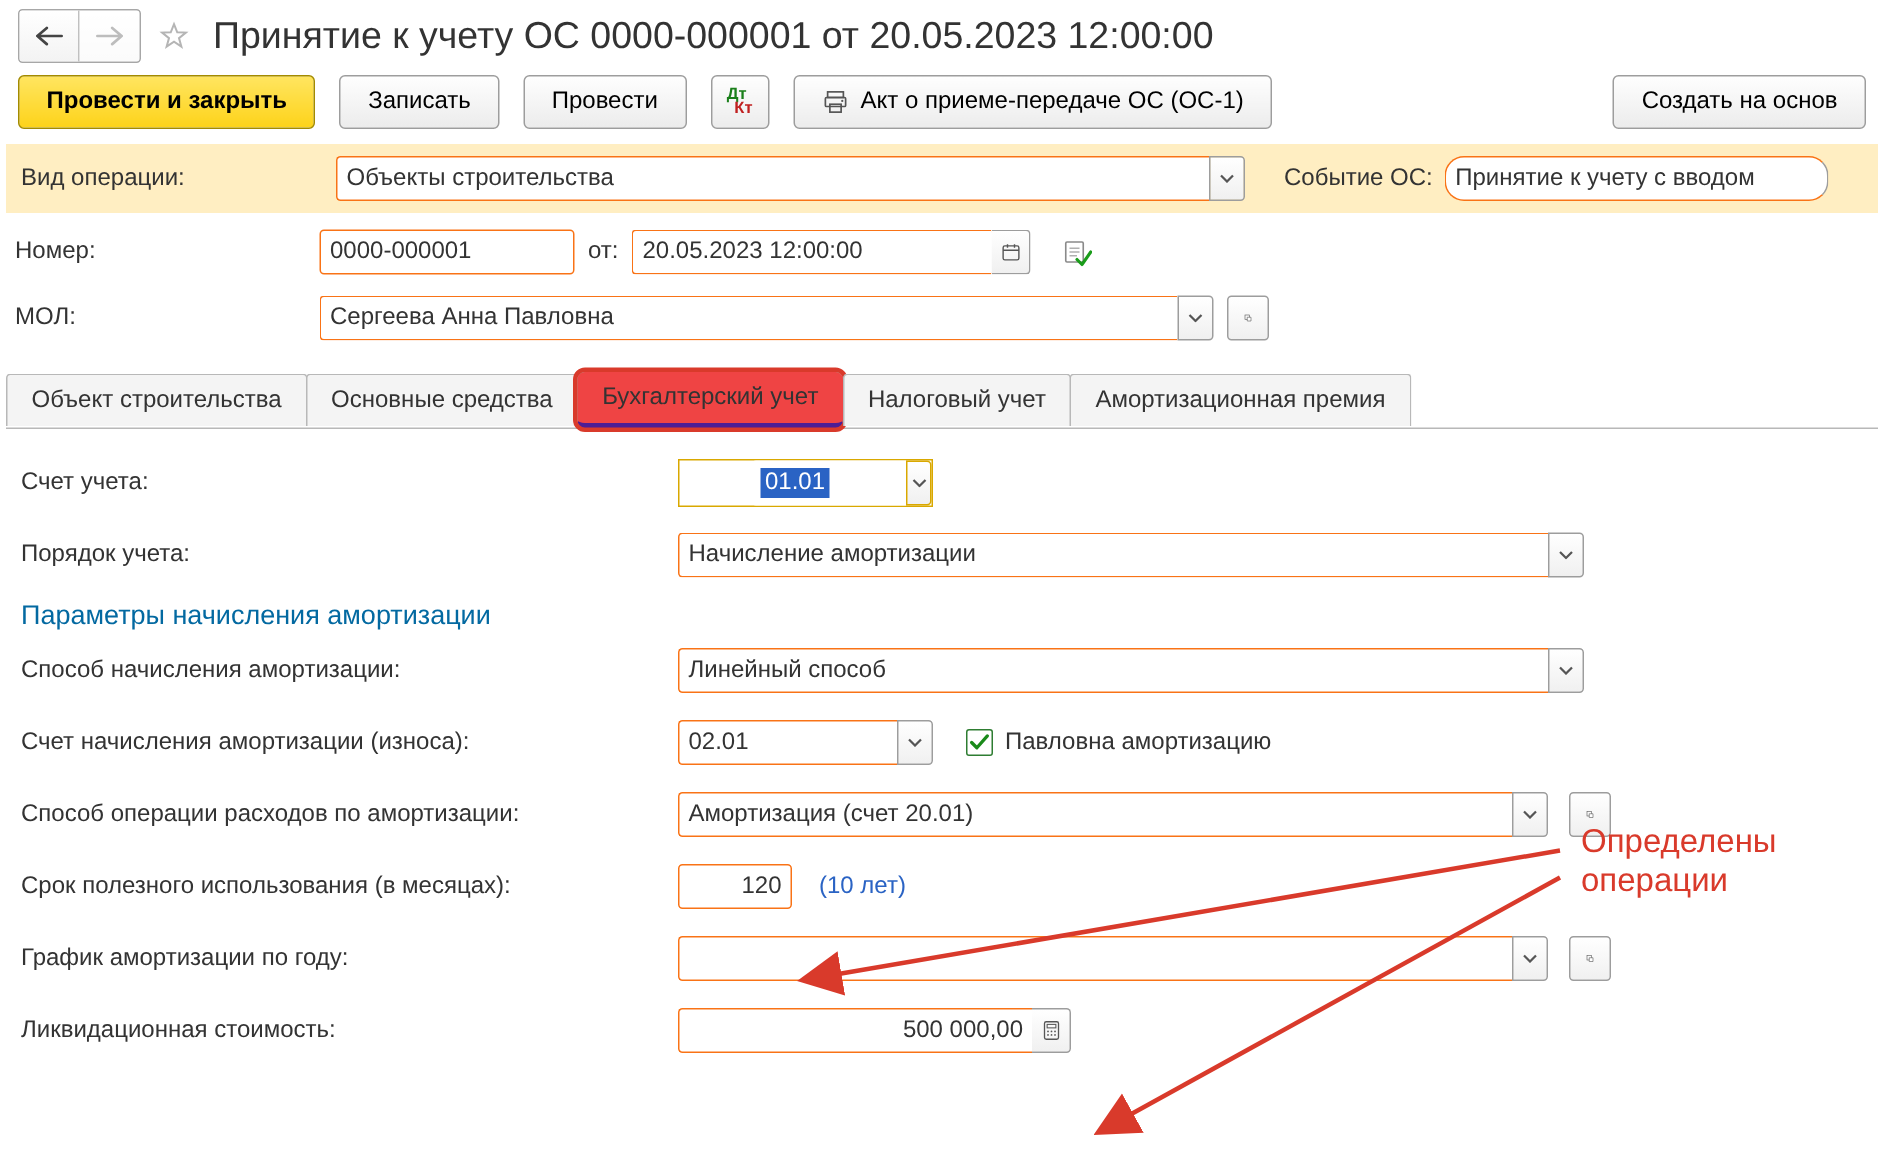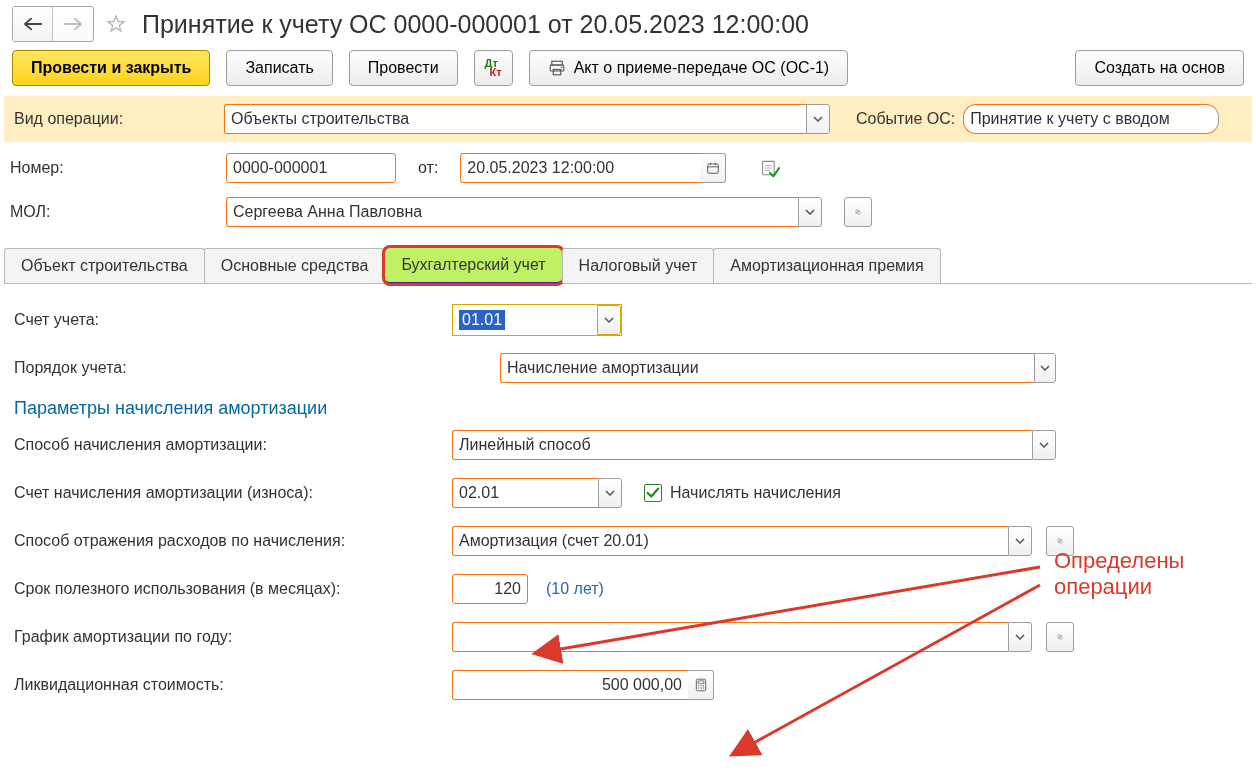--- a/index.html
+++ b/index.html
@@ -26,37 +26,37 @@
   .dtkt .dt { color: #1a7f1a; }
   .dtkt .kt { color: #c02020; margin-left: 5px; }
 
   
   .filter-row { display: flex; align-items: center; gap: 10px; padding: 8px 10px; background: #ffeec2; margin: 0 4px; }
   .filter-row .lbl { width: 200px; }
   .after-filter { display: flex; align-items: center; gap: 8px; }
 
   
   .form-block { padding: 4px 10px; }
-  .form-row { display: flex; align-items: center; min-height: 44px; gap: 16px; }
+  .form-row { display: flex; align-items: center; min-height: 44px; gap: 3px; }
   .form-row .lbl { width: 200px; white-space: nowrap; }
 
   .input, .select { height: 30px; border: 1px solid #f97316; border-radius: 3px; background: #fff; font-size: 16px; padding: 2px 6px; display: flex; align-items: center; }
   .input-wrap { display: flex; align-items: stretch; }
   .input-wrap .input { border-top-right-radius: 0; border-bottom-right-radius: 0; border-right: none; }
   .input-wrap .dd-btn, .input-wrap .ext-btn { width: 24px; border: 1px solid #9d9d9d; display: flex; align-items: center; justify-content: center; background: linear-gradient(#fff,#f0f0f0); cursor: pointer; }
   .input-wrap .dd-btn { border-top-right-radius: 3px; border-bottom-right-radius: 3px; }
   .input-wrap .dd-btn svg, .ext-standalone svg { width: 10px; height: 6px; }
   .ext-standalone { width: 28px; height: 30px; border: 1px solid #9d9d9d; border-radius: 3px; display: flex; align-items: center; justify-content: center; background: linear-gradient(#fff,#f0f0f0); margin-left: 6px; cursor: pointer; }
   .cal-btn { width: 26px; height: 30px; border: 1px solid #9d9d9d; border-left: none; border-top-right-radius: 3px; border-bottom-right-radius: 3px; display: flex; align-items: center; justify-content: center; background: linear-gradient(#fff,#f0f0f0); cursor: pointer; }
   .status-icon { margin-left: 18px; display: inline-flex; }
 
   
   .tabs { display: flex; margin: 8px 4px 0 4px; border-bottom: 1px solid #b8b8b8; align-items: center; }
   .tab { padding: 8px 16px; border: 1px solid #b8b8b8; border-bottom: none; background: #f4f4f4; font-size: 16px; cursor: pointer; border-top-left-radius: 3px; border-top-right-radius: 3px; position: relative; top: 1px; margin-right: -1px; white-space: nowrap; }
-  .tab.active { background: #bef264; border-bottom: 2px solid #4c1d95; }
+  .tab.active { background: #ef4444; border-bottom: 4px solid #4c1d95; }
   .tab.highlight { outline: 3px solid #d93a2b; outline-offset: -1px; border-radius: 6px; }
 
   
   .tab-content { padding: 12px 14px; }
   .tc-row { display: flex; align-items: center; min-height: 48px; gap: 8px; }
   .tc-row .lbl { width: 430px; white-space: nowrap; }
   .subheading { color: #0369a1; font-size: 18px; margin: 6px 0 2px 0; }
 
   .acct-focus { border: 1px solid #d9a800 !important; }
   .acct-focus .sel-text { background: #2a63c4; color: #fff; padding: 1px 3px; }
@@ -184,36 +184,36 @@
   <div class="tab">Основные средства</div>
   <div class="tab active highlight">Бухгалтерский учет</div>
   <div class="tab">Налоговый учет</div>
   <div class="tab">Амортизационная премия</div>
 </div>
 
 <div class="tab-content">
 
   <div class="tc-row">
     <span class="lbl">Счет учета:</span>
-    <div class="input-wrap acct-focus" style="width:170px;">
+    <div class="input-wrap acct-focus" style="width:170px;padding-left:48px;">
       <div class="input" style="width:146px; border:none;">
           <span class="sel-text">01.01</span>
         </div>
       <div class="dd-btn" style="border-color:#d9a800;">
           <svg viewBox="0 0 10 6">
             <path d="M1 1 L5 5 L9 1" stroke="#555" stroke-width="1.5" fill="none"></path>
           </svg>
         </div>
     </div>
   </div>
 
   <div class="tc-row">
     <span class="lbl">Порядок учета:</span>
     <div class="input-wrap" style="width:604px;">
-      <div class="input" style="width:580px;margin-left:48px;">Начисление амортизации</div>
+      <div class="input" style="width:580px;">Начисление амортизации</div>
       <div class="dd-btn">
           <svg viewBox="0 0 10 6">
             <path d="M1 1 L5 5 L9 1" stroke="#555" stroke-width="1.5" fill="none"></path>
           </svg>
         </div>
     </div>
   </div>
 
   <div class="subheading">Параметры начисления амортизации</div>
 
@@ -238,26 +238,26 @@
             <path d="M1 1 L5 5 L9 1" stroke="#555" stroke-width="1.5" fill="none"></path>
           </svg>
         </div>
     </div>
     <label class="check-row">
       <span class="fake-check">
           <svg viewBox="0 0 16 16">
             <path d="M2 8 L6 12 L14 3" stroke="#1a8a1a" stroke-width="2.5" fill="none" stroke-linecap="round" stroke-linejoin="round"></path>
           </svg>
         </span>
-      <span>Начислять начисления</span>
+      <span>Павловна амортизацию</span>
     </label>
   </div>
 
   <div class="tc-row">
-    <span class="lbl">Способ отражения расходов по начисления:</span>
+    <span class="lbl">Способ операции расходов по амортизации:</span>
     <div class="input-wrap" style="width:580px;">
       <div class="input" style="width:556px;">Амортизация (счет 20.01)</div>
       <div class="dd-btn">
           <svg viewBox="0 0 10 6">
             <path d="M1 1 L5 5 L9 1" stroke="#555" stroke-width="1.5" fill="none"></path>
           </svg>
         </div>
     </div>
     <div class="ext-standalone">
       <svg width="14" height="14" viewBox="0 0 24 24">

